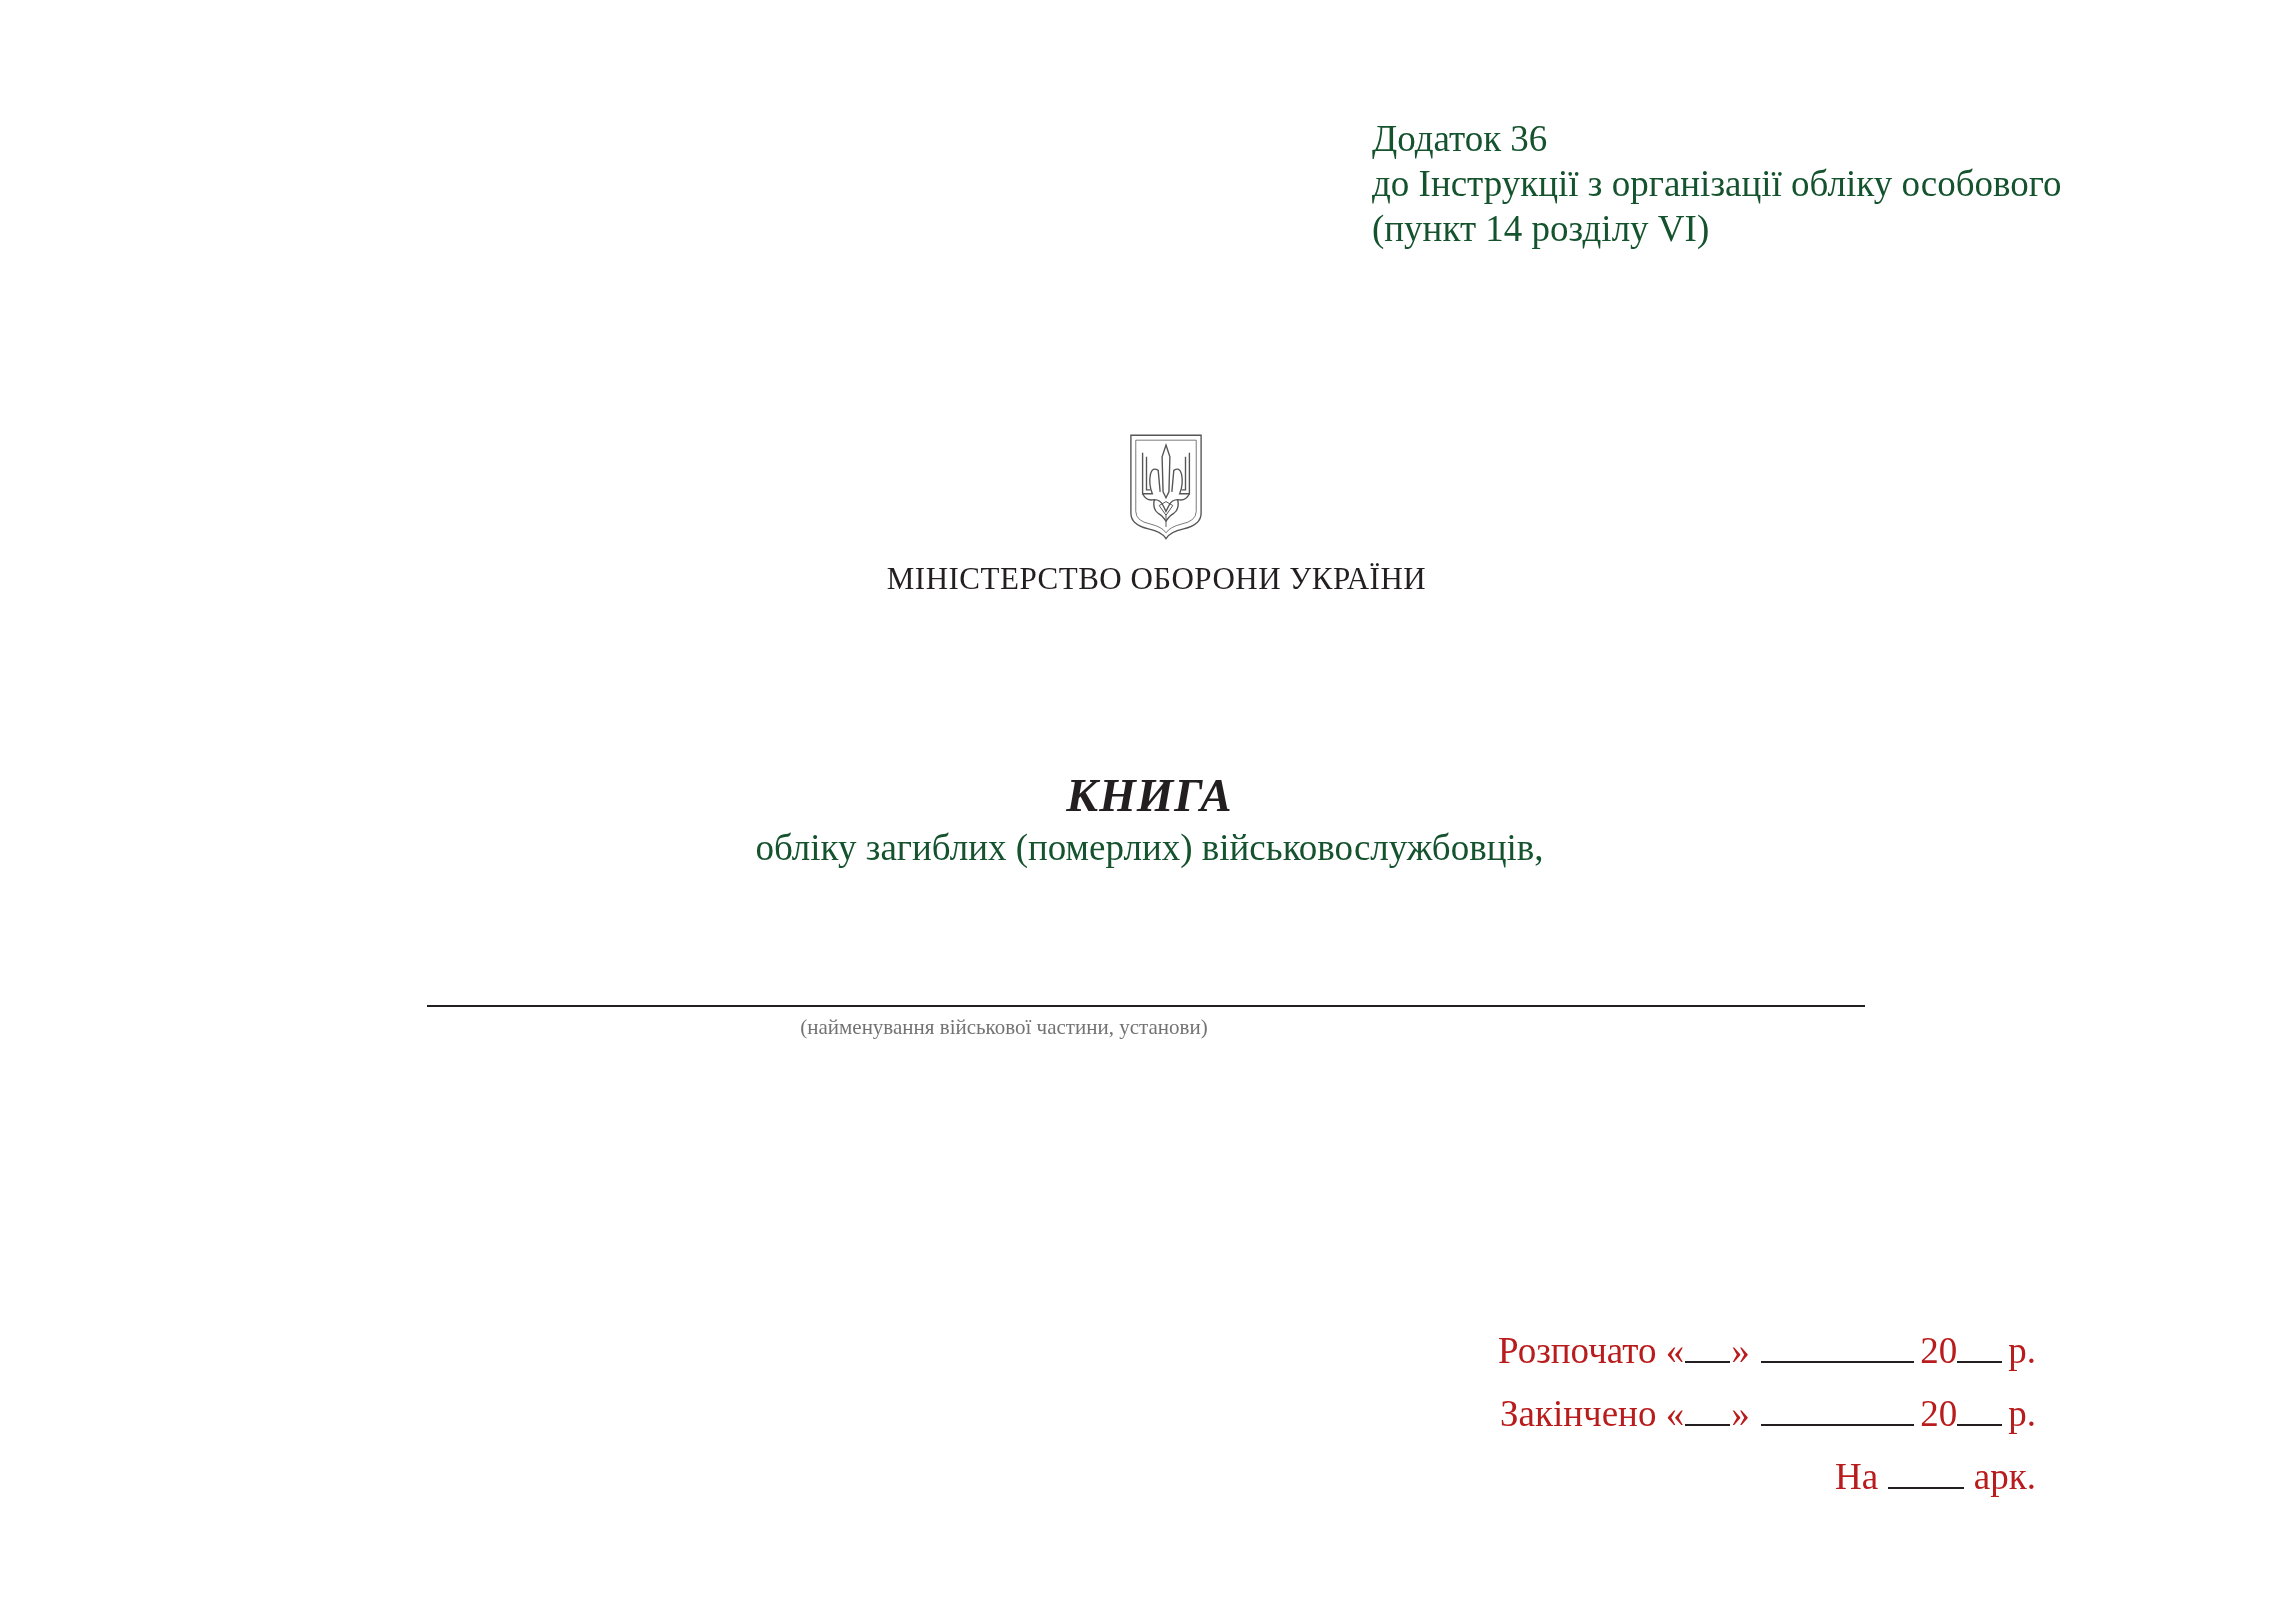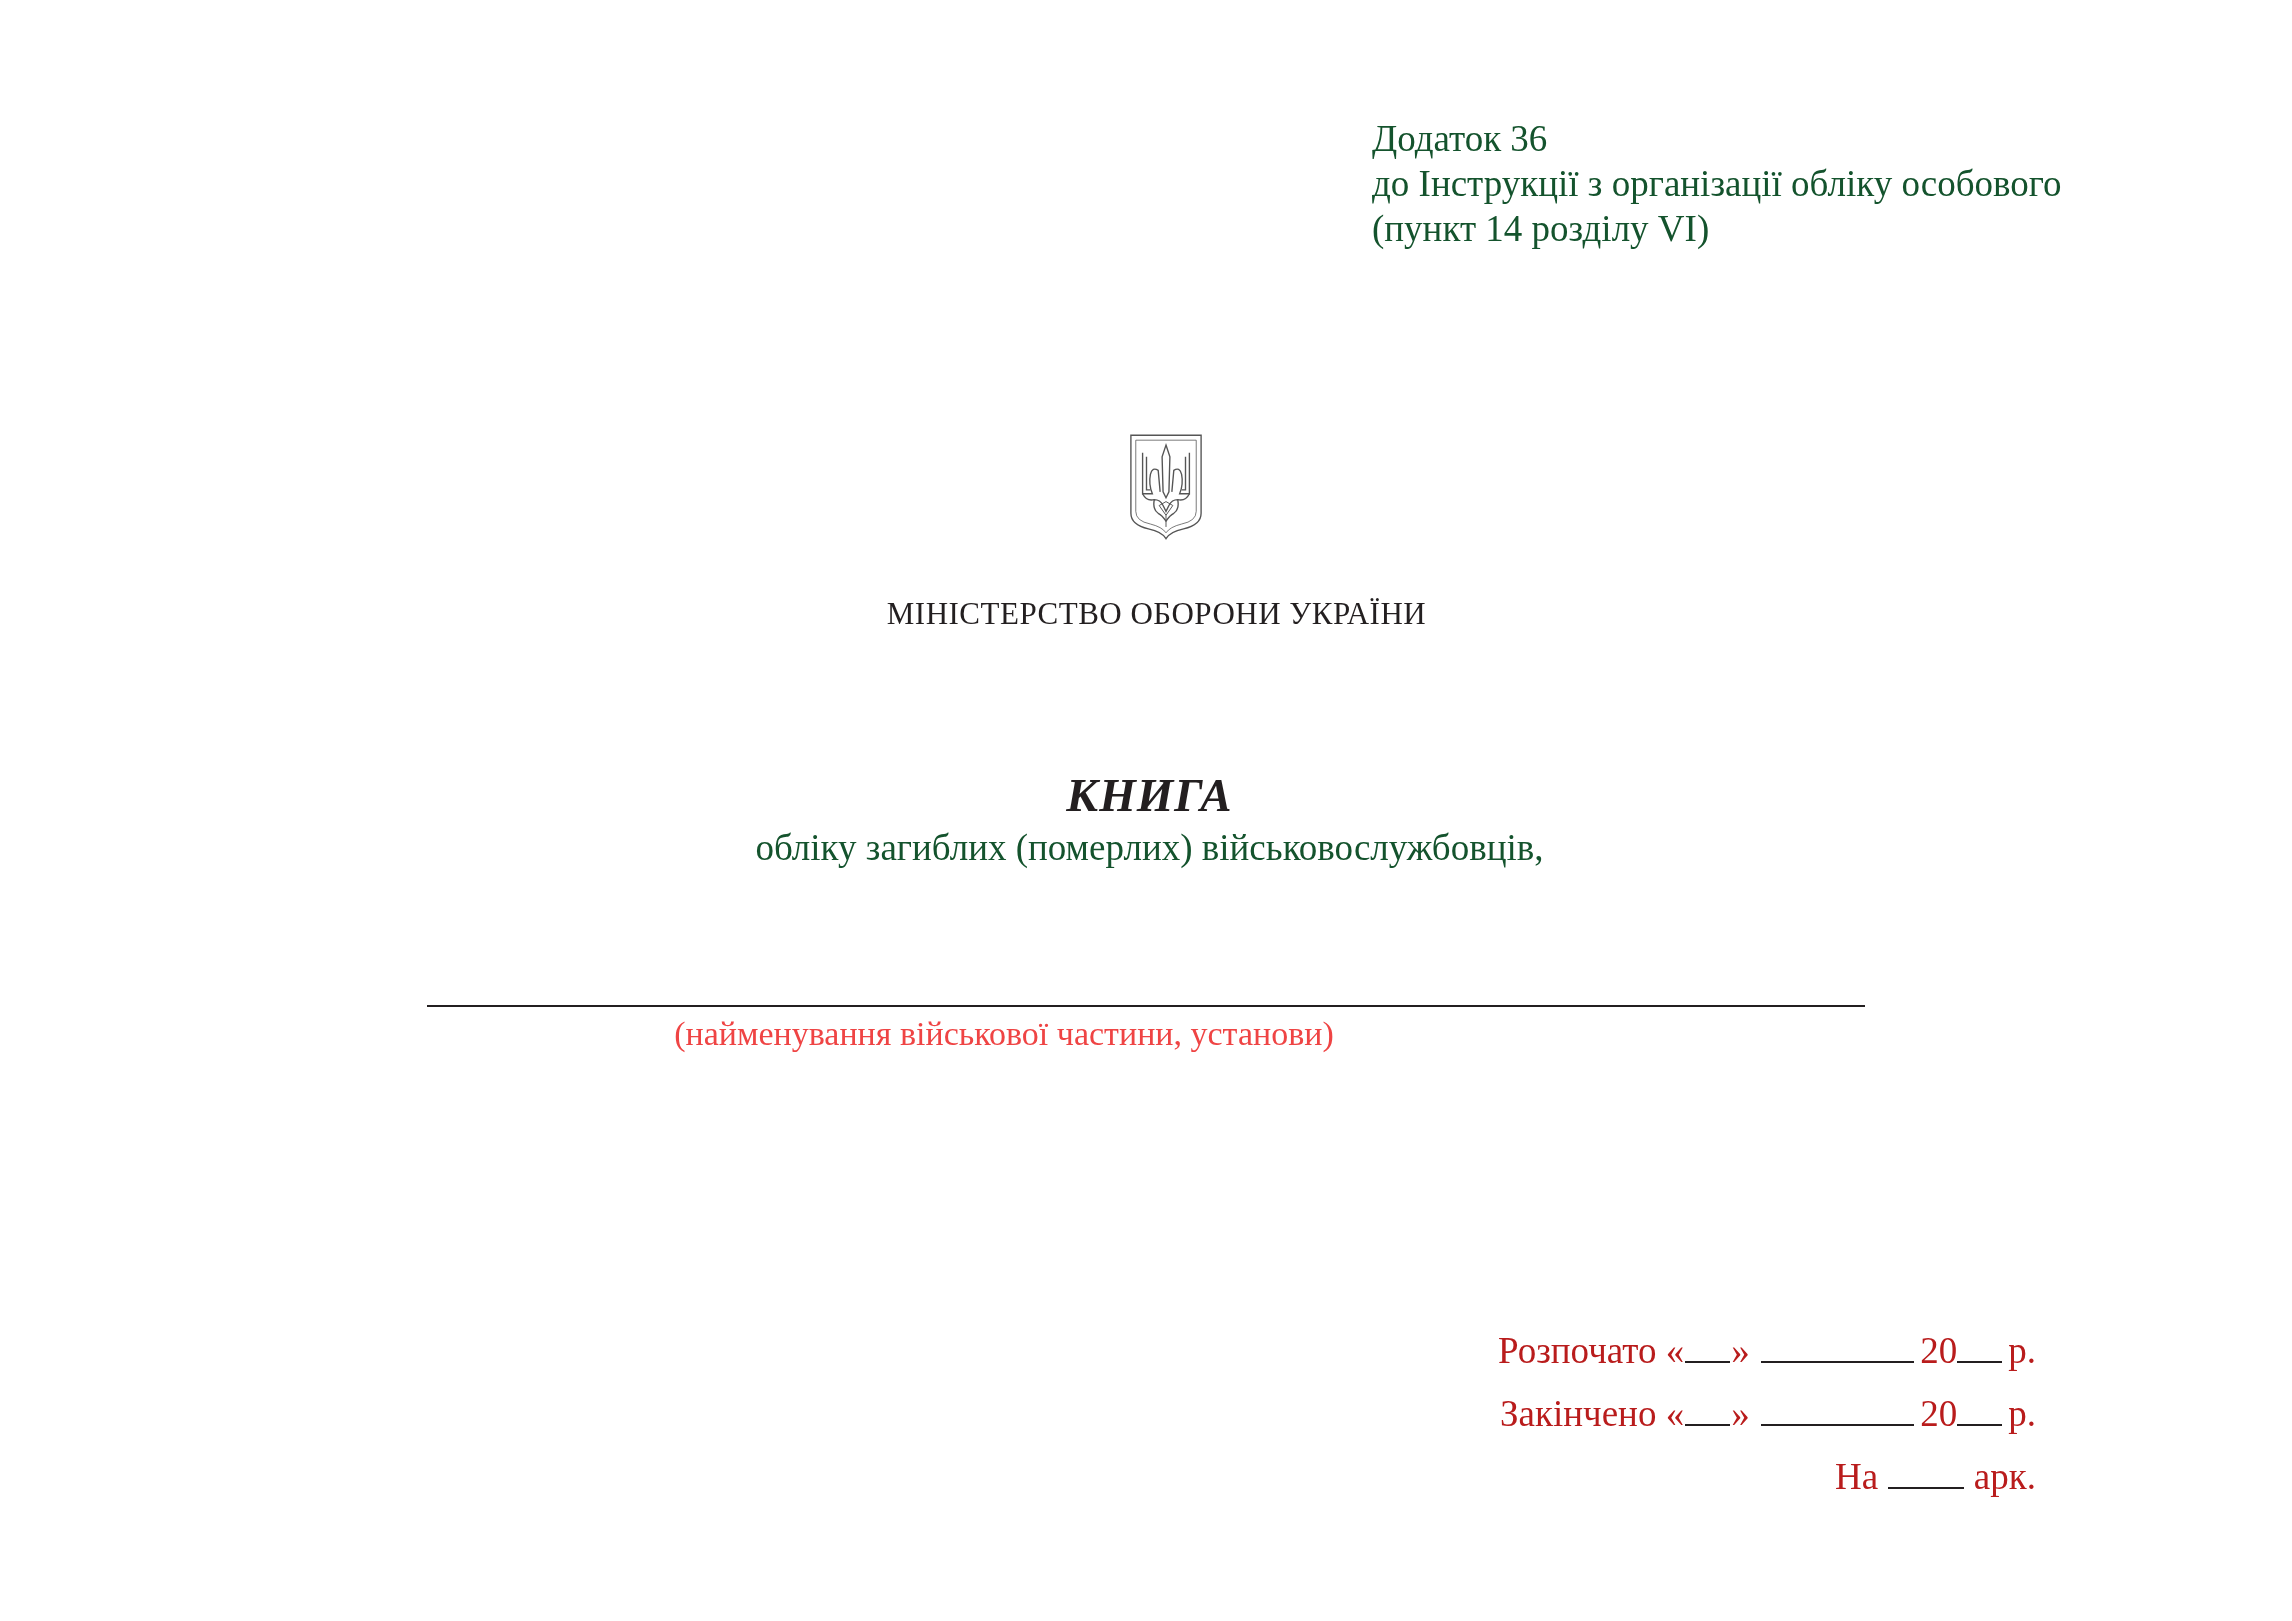--- a/index.html
+++ b/index.html
@@ -44,21 +44,20 @@
       position: absolute;
       left: 0;
       width: 2293px;
       top: 561px;
       text-align: center;
       font-size: 31px;
       letter-spacing: 0.5px;
       color: #231f20;
       padding-left: 20px;
       box-sizing: border-box;
-      margin-top: 35px;
     }
     .ministry span { display: inline-block; margin-left: 0px; }
 
     .title-block {
       position: absolute;
       left: 0;
       width: 2293px;
       top: 766px;
       text-align: center;
     }
@@ -85,22 +84,22 @@
       width: 1438px;
       height: 2px;
       background: #231f20;
     }
     .unit-caption {
       position: absolute;
       left: 0;
       width: 2002px;
       top: 1015px;
       text-align: center;
-      font-size: 34px;
-      color: #ef4444;
+      font-size: 21px;
+      color: #737373;
     }
     .unit-caption span { display: inline-block; margin-left: 5.9px; }
 
     .dates {
       position: absolute;
       right: 257px;
       top: 1319px;
       text-align: right;
       font-size: 37px;
       line-height: 63px;

